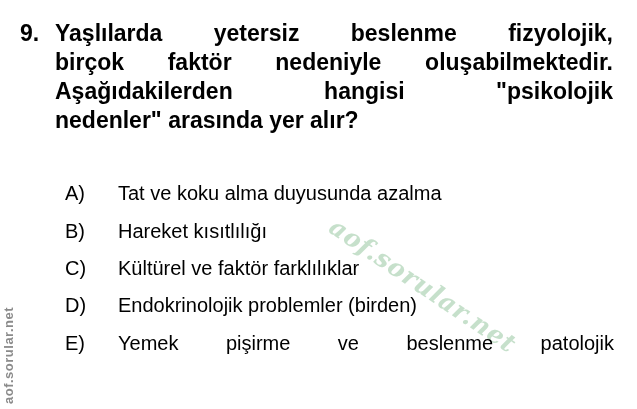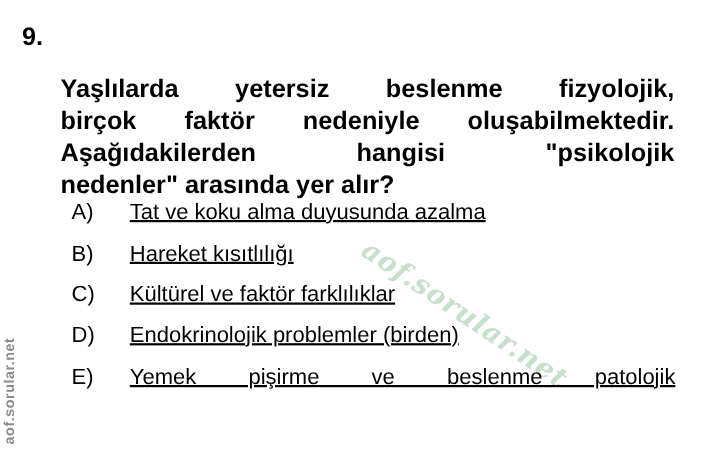--- a/index.html
+++ b/index.html
@@ -55,40 +55,39 @@
   }
   .qtext {
     position: absolute;
     left: 55px;
     top: 19px;
     width: 558px;
     font-size: 23px;
     line-height: 29px;
     font-weight: bold;
     z-index: 2;
-    margin-top: 47px;
   }
   .just {
     text-align: justify;
     text-align-last: justify;
   }
 
   
   .opt {
     position: absolute;
     left: 65px;
     width: 549px;
     display: flex;
     align-items: flex-start;
     font-size: 20px;
     line-height: 27px;
     z-index: 2;
   }
   .opt .letter { flex: 0 0 53px; }
-  .opt .otext  { flex: 1 1 auto; min-width: 0; text-decoration: underline; }
+  .opt .otext  { flex: 1 1 auto; min-width: 0; }
   .opt-a { top: 180px; }
   .opt-b { top: 218px; }
   .opt-c { top: 255px; }
   .opt-d { top: 292px; }
   .opt-e { top: 330px; }
 </style>
 </head>
 <body>
 
 <div class="page">

